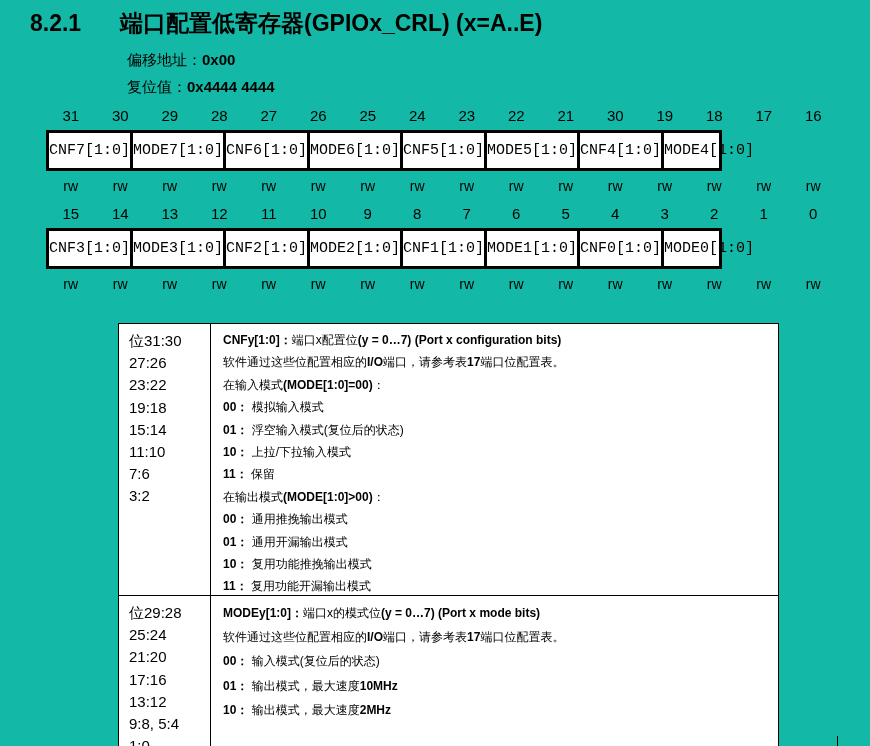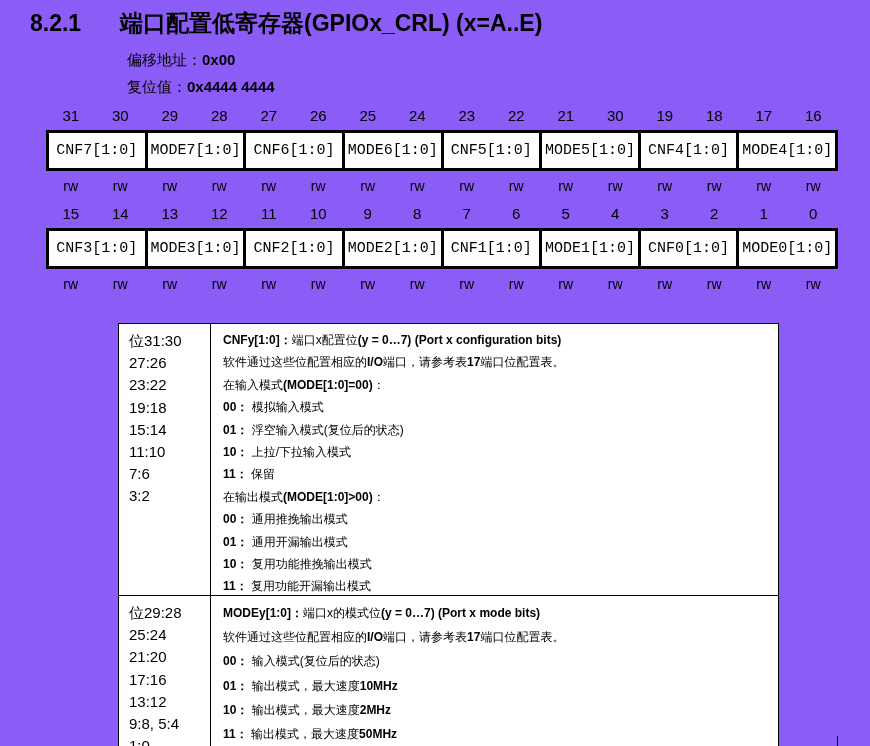--- a/index.html
+++ b/index.html
@@ -1,38 +1,38 @@
 <!DOCTYPE html>
 <html><head>
 <meta charset="utf-8">
 <style>
   html,body{margin:0;padding:0;background:#ffffff;}
   .page{
-    position:relative;width:870px;height:746px;background:#8b5cf6;color:#000000;
+    position:relative;width:870px;height:746px;background:#14b8a6;color:#000000;
     font-family:"Liberation Sans",sans-serif;overflow:hidden;
   }
   
   .title-row{position:absolute;left:30px;top:8px;font-weight:bold;font-size:23px;white-space:nowrap;}
   .section-num{display:inline-block;min-width:90px;}
   
   .meta-line{position:absolute;left:95px;font-size:15px;white-space:nowrap;margin-left:32px;}
   #offsetLine{top:51px;}
   #resetLine{top:78px;}
   .meta-line .val{font-weight:bold;}
   
   .bits-row,.rw-row{
     position:absolute;left:46px;width:792px;display:flex;
     font-family:Liberation Sans, sans-serif;font-size:15px;
   }
   .bits-row span,.rw-row span{flex:1;text-align:center;}
   .rw-row{font-size:14px;}
   #bitsA{top:107px;} #bitsB{top:205px;}
   #rwA{top:178px;}  #rwB{top:276px;}
   .reg-table{
-    position:absolute;left:46px;width:792px;height:41px;display:flex;
+    position:absolute;left:46px;width:676px;height:41px;display:flex;
     border:3px solid #000;box-sizing:border-box;background:#fff;text-align:right;
   }
   #tableA{top:130px;} #tableB{top:228px;}
   .reg-cell{
     flex:1;display:flex;align-items:center;justify-content:center;
     font-family:"Liberation Mono",monospace;font-size:15px;
     border-right:3px solid #000;white-space:nowrap;
   }
   .reg-cell:last-child{border-right:none;}
   
@@ -201,21 +201,20 @@
           <div>13:12</div>
           <div>9:8, 5:4</div>
           <div>1:0</div>
         </div>
       <div class="desc-right" id="right1">
           <div><b>MODEy[1:0]：</b><span>端口x的模式位</span><b>(y = 0…7) (Port x mode bits)</b></div>
           <div><span>软件通过这些位配置相应的</span><b>I/O</b><span>端口，请参考表</span><b>17</b><span>端口位配置表。</span></div>
           <div><b>00：</b><span> 输入模式(复位后的状态)</span></div>
           <div><b>01：</b><span> 输出模式，最大速度</span><b>10MHz</b></div>
           <div><b>10：</b><span> 输出模式，最大速度</span><b>2MHz</b></div>
-          <div><b>11：</b><span> 输出模式，最大速度</span><b>50MHz</b></div>
         </div>
     </div>
   </div>
 
   <div class="stub" id="stubL"></div>
   <div class="stub" id="stubM"></div>
   <div class="stub" id="stubR"></div>
 
 </div>
 

